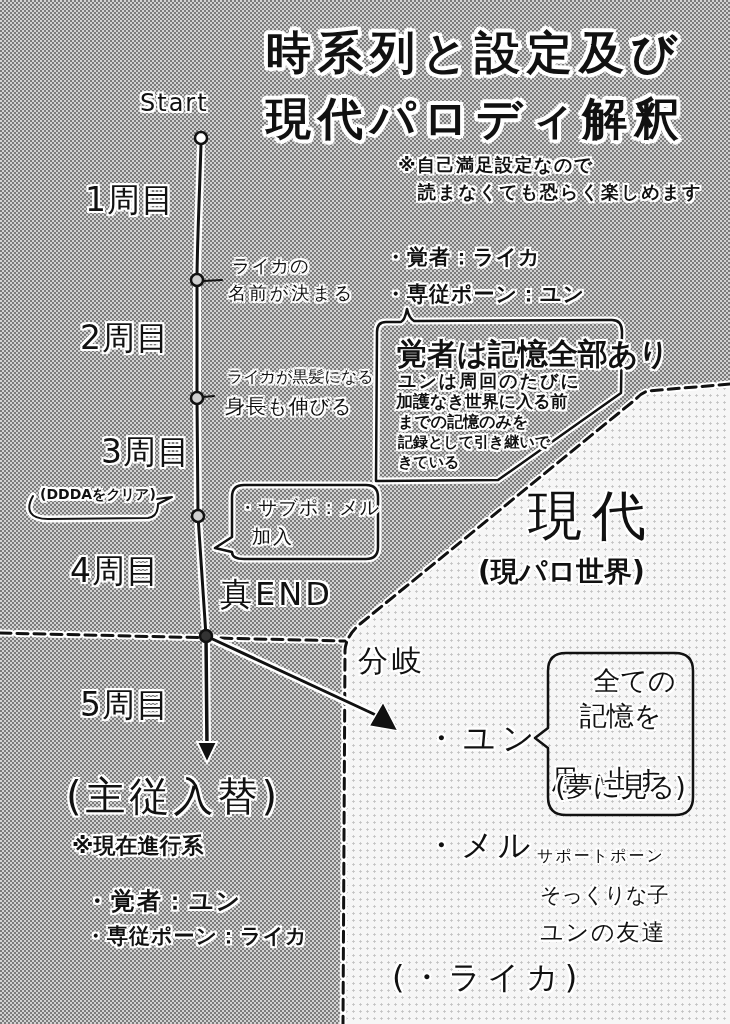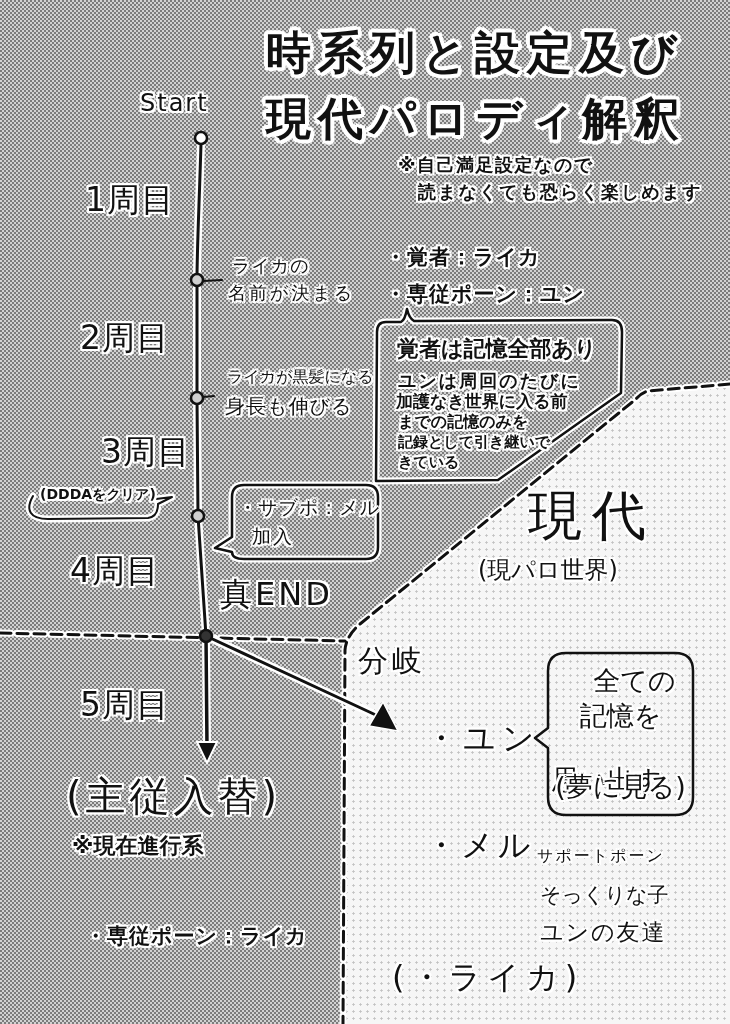--- a/index.html
+++ b/index.html
@@ -39,21 +39,21 @@
       text-shadow:
         3px 0 #fff, -3px 0 #fff, 0 3px #fff, 0 -3px #fff,
         3px 3px #fff, -3px -3px #fff, 3px -3px #fff, -3px 3px #fff,
         4px 1px #fff, -4px -1px #fff, 1px 4px #fff, -1px -4px #fff;
     }
     .note { font-size: 18px; font-weight: bold; letter-spacing: 1.5px; }
     .lap { font-size: 33px; letter-spacing: 1px; text-align: center; }
     .ev { font-size: 18px; letter-spacing: 1px; }
     .role { font-size: 21px; font-weight: bold; letter-spacing: 1px; }
     .memo { font-weight: bold; }
-    .big { font-size: 24px; }
+    .big { font-size: 28px; font-weight: bold; }
     .hand { font-size: 27px; }
     .center { text-align: center; }
   </style>
 </head>
 <body>
 
 <div id="canvas">
 
   <div class="light-region"></div>
 
@@ -121,21 +121,21 @@
   <div class="t ev" style="left:228px; top:283px; letter-spacing:3px;">名前が決まる</div>
   <div class="t" style="left:227px; top:368px; font-size:16px;">ライカが黒髪になる</div>
   <div class="t" style="left:225px; top:395px; font-size:20px; letter-spacing:1px;">身長も伸びる</div>
   <div class="t" style="left:40px; top:487px; font-size:14px; font-weight:bold;">(DDDAをクリア)</div>
   <div class="t" style="left:238px; top:497px; font-size:19px; letter-spacing:1px;">・サブポ：メル</div>
   <div class="t" style="left:252px; top:526px; font-size:19px; letter-spacing:2px;">加入</div>
   <div class="t" style="left:220px; top:577px; font-size:32px; letter-spacing:3px;">真END</div>
 
   <div class="t role" style="left:385px; top:246px;border-radius:9px;">・覚者：ライカ</div>
   <div class="t role" style="left:385px; top:283px;">・専従ポーン：ユン</div>
-  <div class="t memo" style="left:397px; top:337px; font-size:22px;">覚者は記憶全部あり</div>
+  <div class="t memo" style="left:397px; top:337px; font-size:30px;">覚者は記憶全部あり</div>
   <div class="t memo" style="left:398px; top:371px; font-size:18px; letter-spacing:2px;">ユンは周回のたびに</div>
   <div class="t memo" style="left:396px; top:392px; font-size:17px;">加護なき世界に入る前</div>
   <div class="t memo" style="left:398px; top:413px; font-size:16px;">までの記憶のみを</div>
   <div class="t memo" style="left:398px; top:434px; font-size:15px;">記録として引き継いで</div>
   <div class="t memo" style="left:398px; top:454px; font-size:15px;">きている</div>
 
   <div class="t" style="left:528px; top:486px; font-size:54px; letter-spacing:10px;">現代</div>
   <div class="t big" style="left:478px; top:557px;">(現パロ世界)</div>
   <div class="t" style="left:358px; top:644px; font-size:30px; letter-spacing:4px;">分岐</div>
 
@@ -146,15 +146,16 @@
   <div class="t hand center" style="left:548px; top:772px; width:145px;">(夢に見る)</div>
 
   <div class="t" style="left:425px; top:828px; font-size:32px; letter-spacing:4px;">・メル</div>
   <div class="t" style="left:537px; top:847px; font-size:16px; letter-spacing:2px;">サポートポーン</div>
   <div class="t" style="left:540px; top:884px; font-size:21px;">そっくりな子</div>
   <div class="t" style="left:540px; top:920px; font-size:23px; letter-spacing:2px;">ユンの友達</div>
   <div class="t" style="left:392px; top:960px; font-size:32px; letter-spacing:6px;">(・ライカ)</div>
 
   <div class="t" style="left:66px; top:774px; font-size:40px; letter-spacing:4px;">(主従入替)</div>
   <div class="t" style="left:72px; top:834px; font-size:22px; font-weight:bold;">※現在進行系</div>
+  <div class="t role" style="left:85px; top:888px; font-size:24px; letter-spacing:2px;">・覚者：ユン</div>
   <div class="t role" style="left:85px; top:925px;">・専従ポーン：ライカ</div>
 
 </div>
 
 </body></html>

